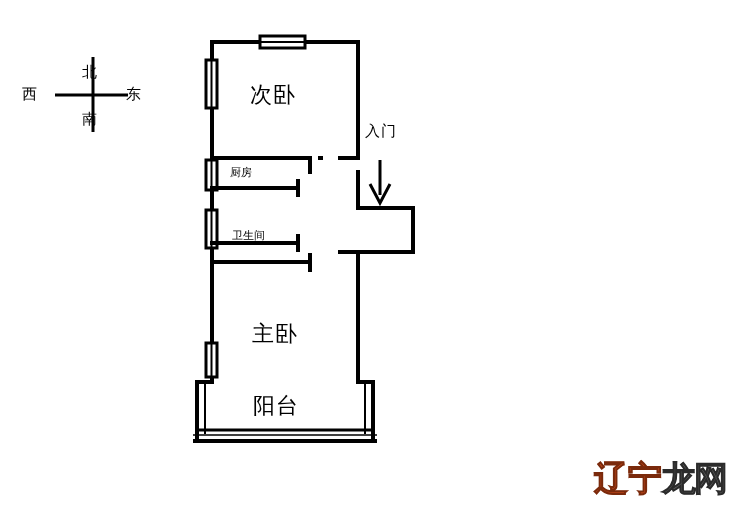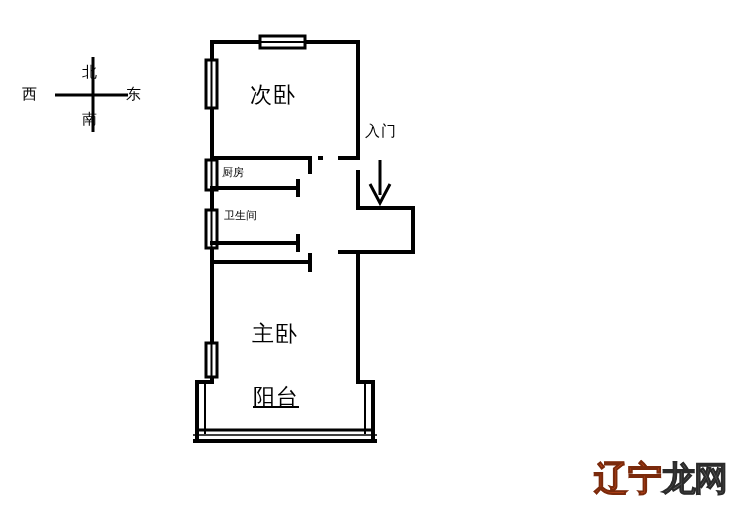--- a/index.html
+++ b/index.html
@@ -31,21 +31,21 @@
   }
   .compass-label {
     position: absolute;
     color: #000000;
     font-family: "DejaVu Sans", "Liberation Sans", sans-serif;
     font-size: 15px;
     white-space: nowrap;
     user-select: none;
   }
   .room-label-lg { font-size: 22px; letter-spacing: 1px; }
-  .room-label-sm { font-size: 11px; letter-spacing: 0px; }
+  .room-label-sm { font-size: 11px; letter-spacing: 0px; margin-left: 8px; }
   .entry-label  { font-size: 15px; letter-spacing: 1px; }
 
   #watermark {
     position: absolute;
     left: 594px;
     top: 458px;
     width: 134px;
     height: 40px;
     user-select: none;
   }
@@ -154,25 +154,25 @@
 
   <span class="compass-label" style="left:82px;  top:63px;">北</span>
   <span class="compass-label" style="left:82px;  top:110px;">南</span>
   <span class="compass-label" style="left:126px; top:85px;">东</span>
   <span class="compass-label" style="left:22px;  top:85px;">西</span>
 
   <span class="plan-label room-label-lg" style="left:250px; top:80px;">次卧</span>
 
   <span class="plan-label room-label-sm" style="left:222px; top:165px;">厨房</span>
 
-  <span class="plan-label room-label-sm" style="left:224px; top:208px;">卫生间</span>
+  <span class="plan-label room-label-sm" style="left:224px; top:228px;">卫生间</span>
 
   <span class="plan-label room-label-lg" style="left:252px; top:319px;">主卧</span>
 
-  <span class="plan-label room-label-lg" style="left:253px; top:382px;text-decoration:underline;">阳台</span>
+  <span class="plan-label room-label-lg" style="left:253px; top:391px;">阳台</span>
 
   <span class="plan-label entry-label" style="left:365px; top:122px;">入门</span>
 
   <div id="watermark">
     <span class="wm-char wm-orange" style="left:0px;">辽</span>
     <span class="wm-char wm-orange" style="left:34px;">宁</span>
     <span class="wm-char wm-gray" style="left:68px;">龙</span>
     <span class="wm-char wm-gray" style="left:100px;">网</span>
   </div>
 

